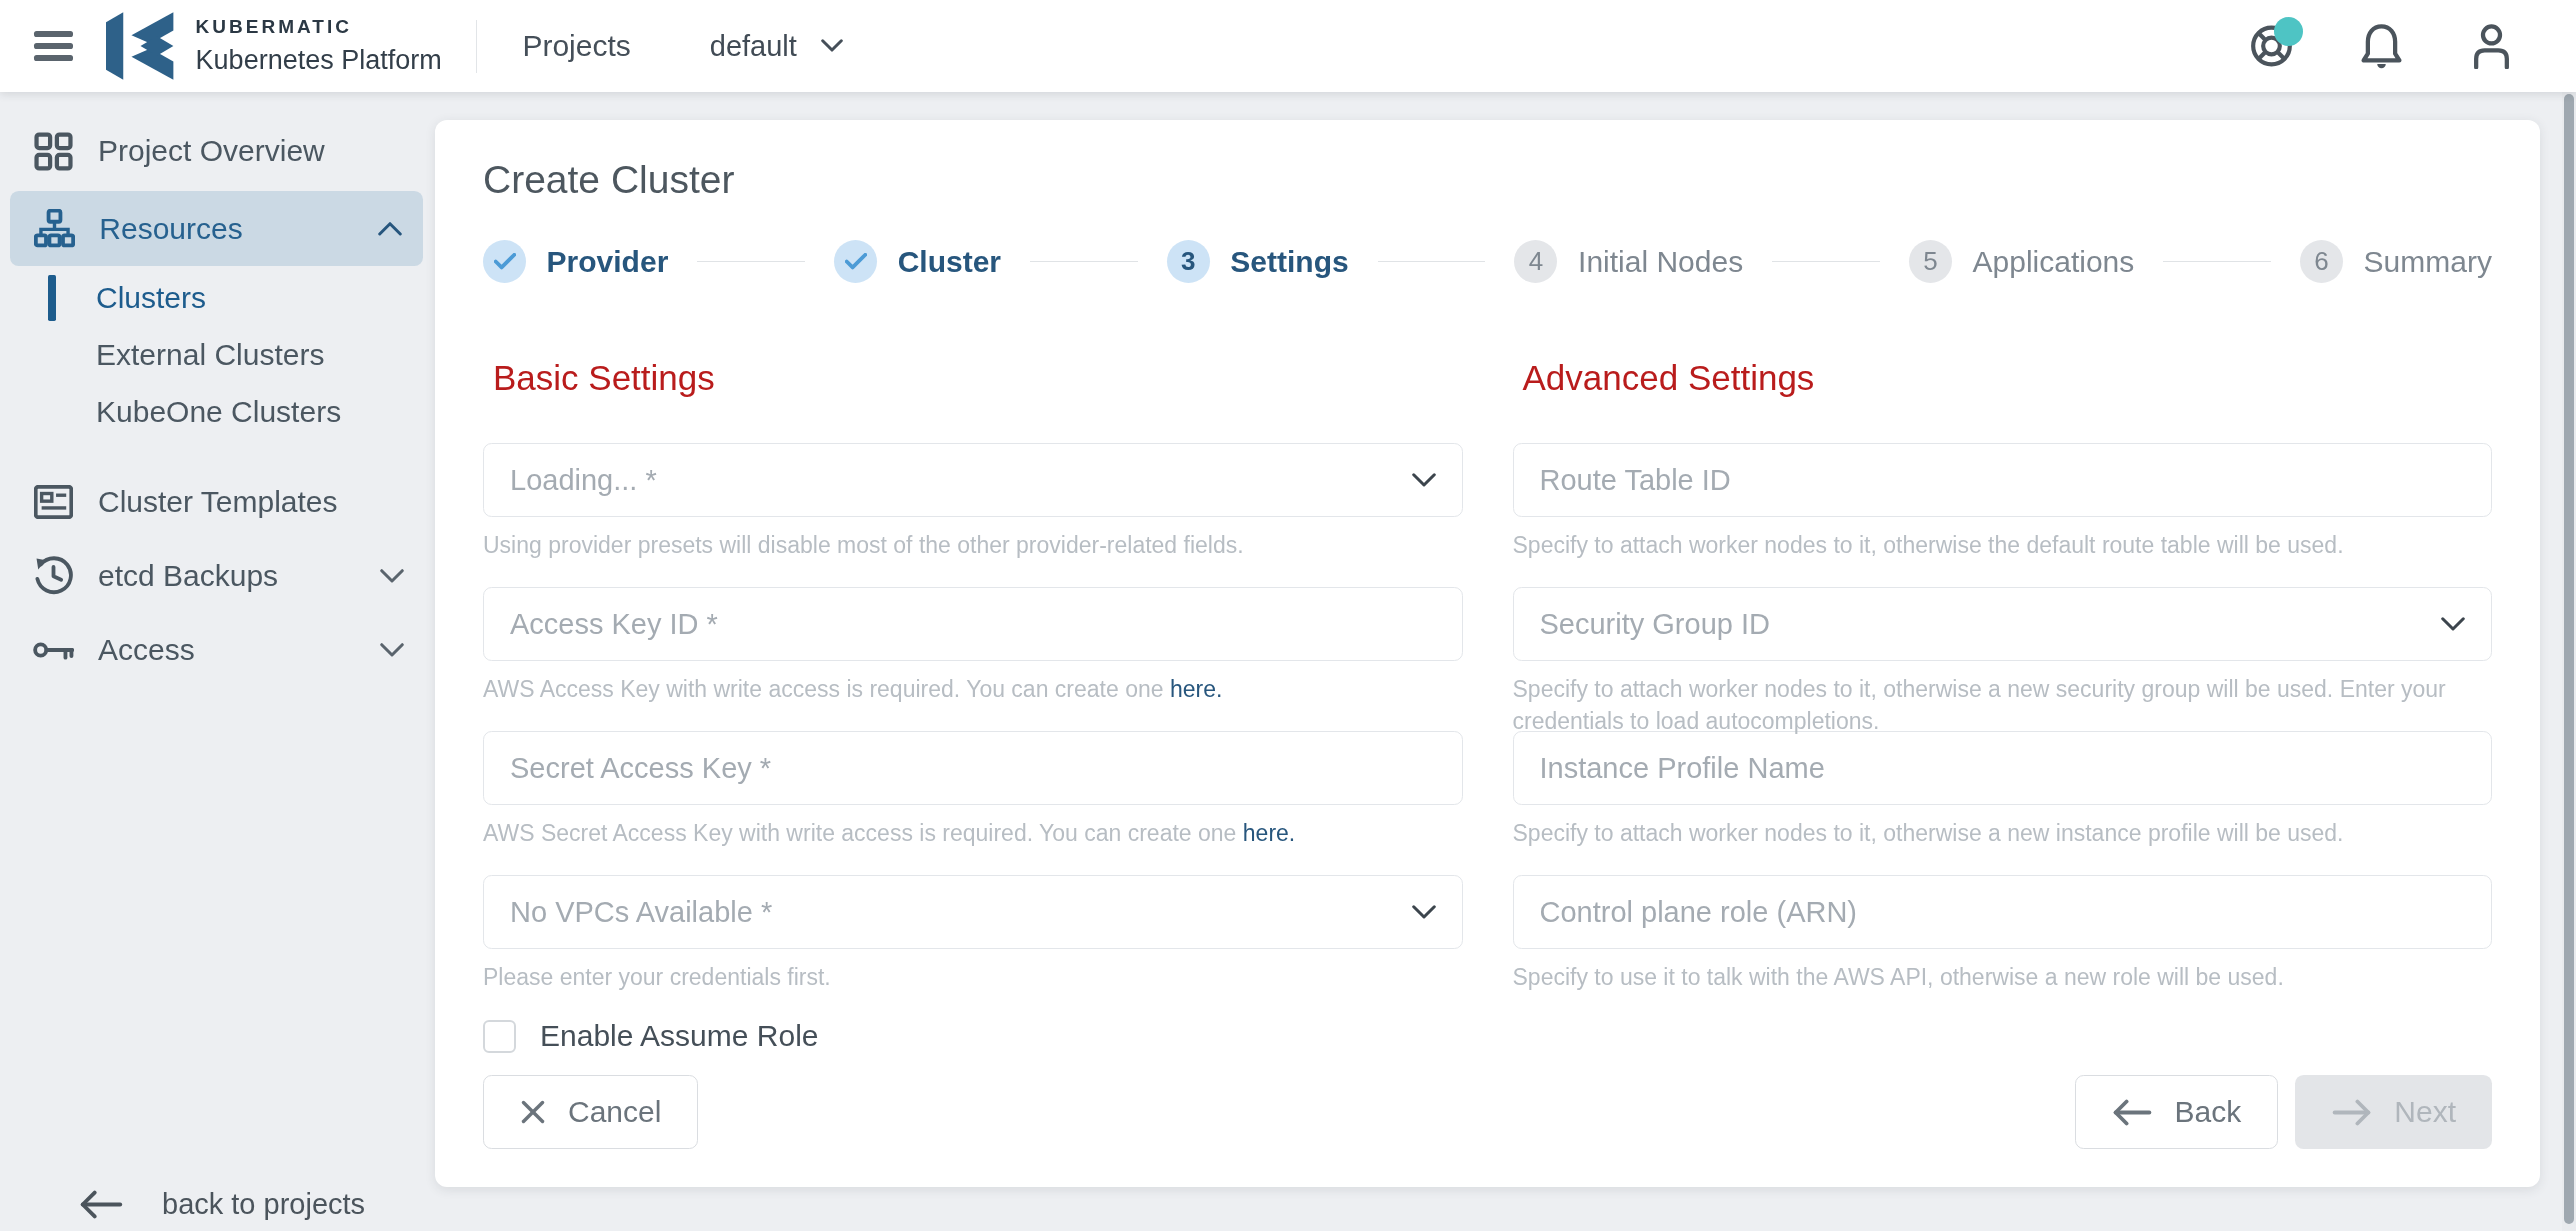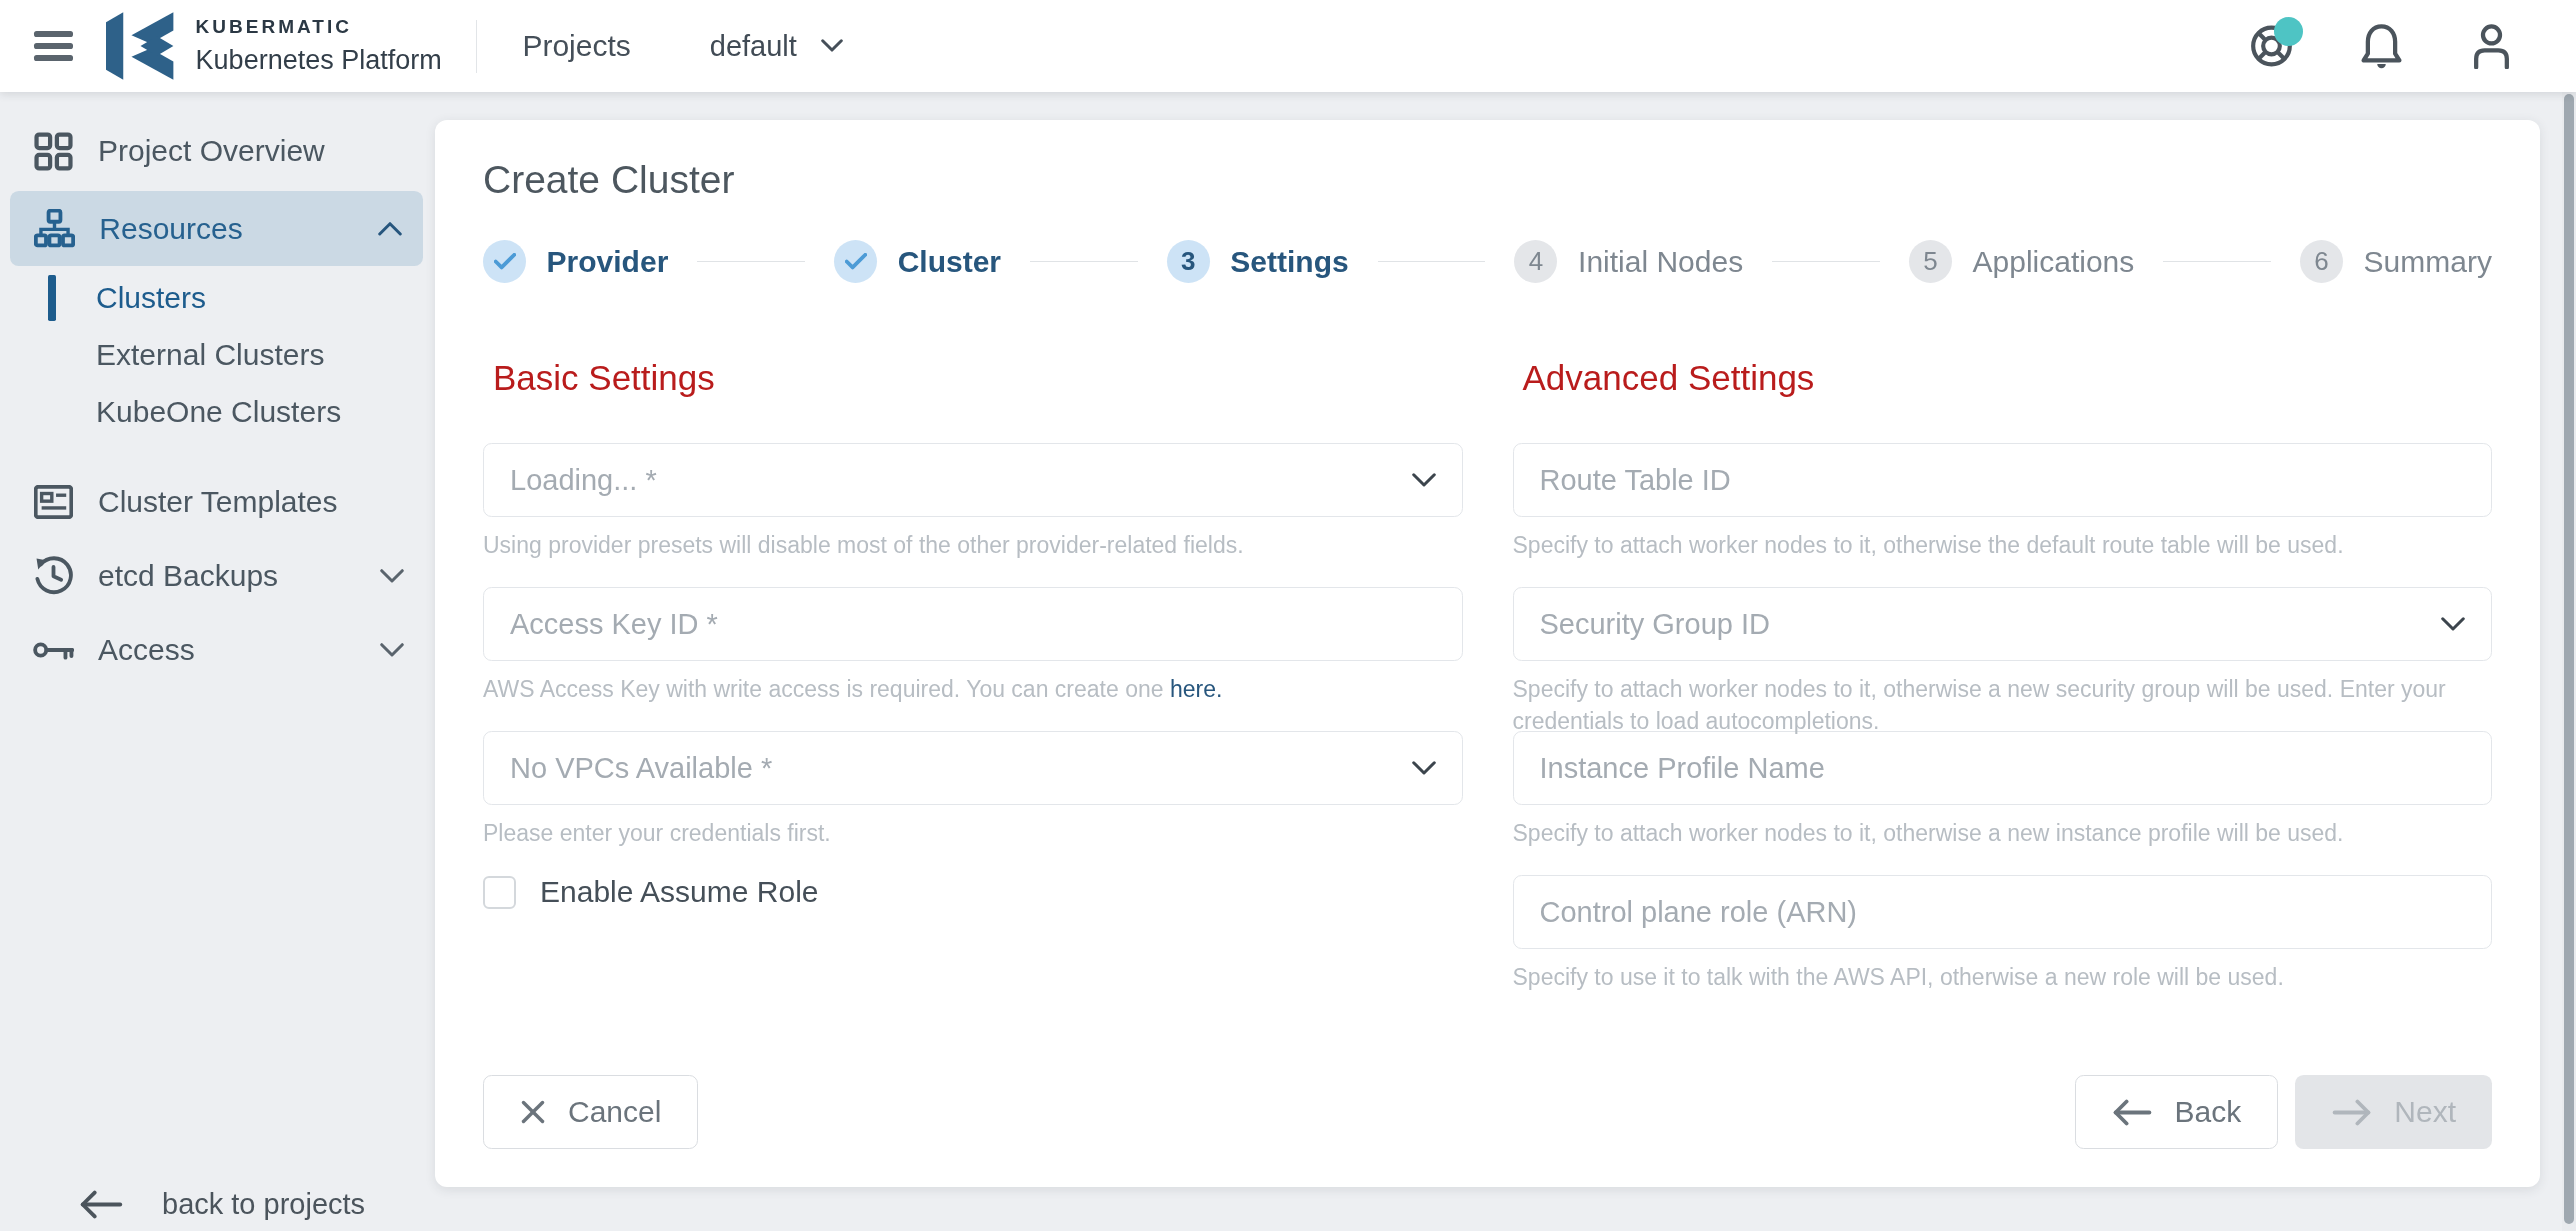--- a/index.html
+++ b/index.html
@@ -321,20 +321,28 @@
 
       <div class="group">
         <div class="field">
           <input type="text" placeholder="Access Key ID *" style="">
         </div>
         <div class="hint">
           <span>AWS Access Key with write access is required. You can create one </span><a>here</a><span class="suffix">.</span>
         </div>
       </div>
 
+      <div class="group">
+        <div class="field">
+          <input type="text" placeholder="Secret Access Key *" style="">
+        </div>
+        <div class="hint">
+          <span>AWS Secret Access Key with write access is required. You can create one </span><a>here</a><span class="suffix">.</span>
+        </div>
+      </div>
 
       <div class="group">
         <div class="field select">
           <span class="ph">No VPCs Available *</span>
           <svg width="24" height="14.6" viewBox="0 0 28 17">
             <polyline points="2,2 14,14 26,2" fill="none" stroke="#3c454d" stroke-width="3.5" stroke-linecap="round" stroke-linejoin="round"></polyline>
           </svg>
         </div>
         <div class="hint">Please enter your credentials first.</div>
       </div>

